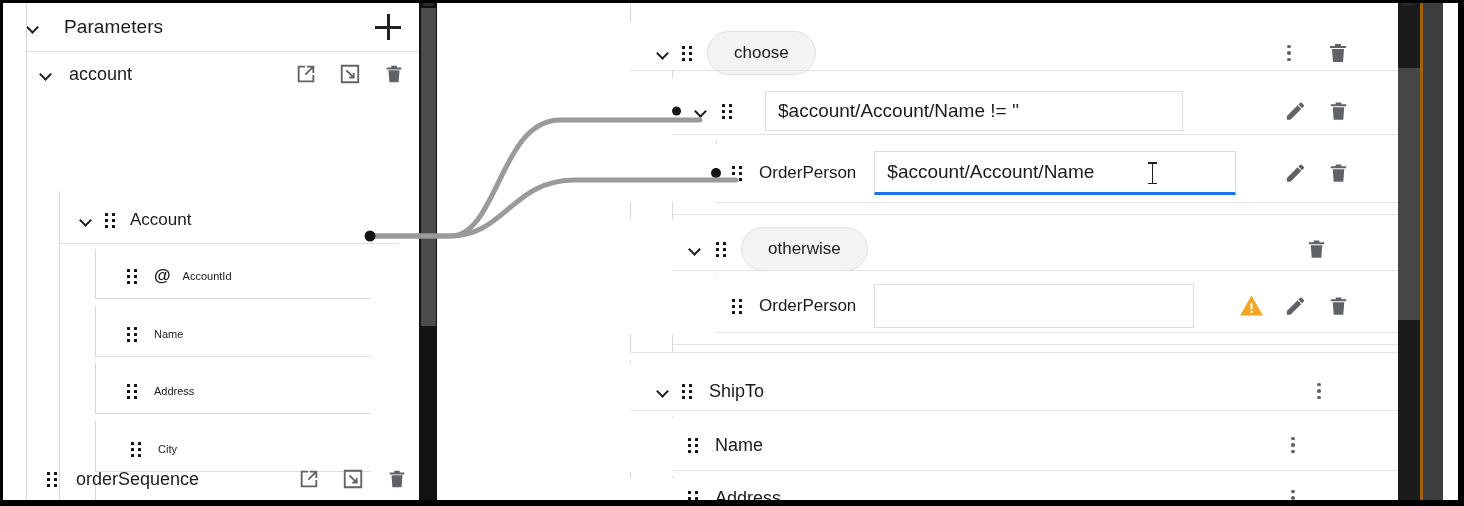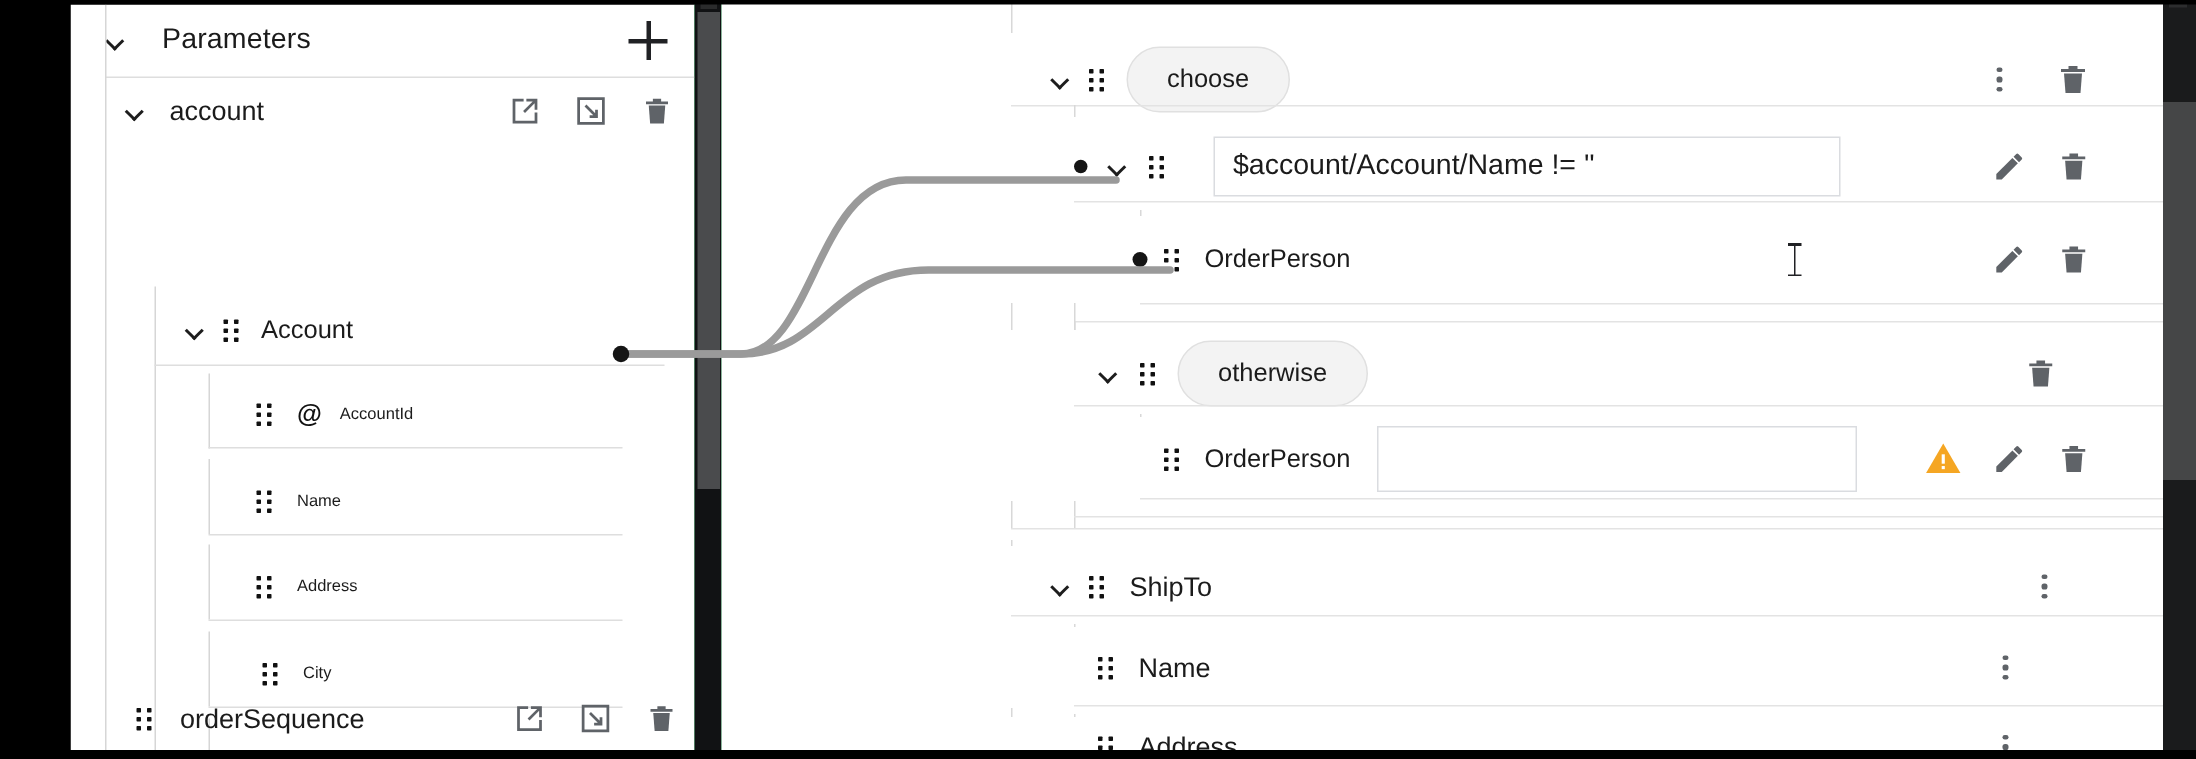--- a/index.html
+++ b/index.html
@@ -3,21 +3,21 @@
 <meta charset="utf-8">
 <style>
   * { box-sizing: border-box; margin:0; padding:0; }
   html,body { background:#000; }
   body {
     width:1464px; height:506px;
     font-family:"Liberation Sans", sans-serif;
     overflow:hidden;
     position:relative;
   }
-  .stage { position:absolute; inset:0; background:#22c55e;margin-left:44px; }
+  .stage { position:absolute; inset:0; background:#a16207; }
 
   
   .dh { 
     width:11px; height:15px; flex:0 0 11px;
     display:grid; grid-template-columns:repeat(2,3px); grid-template-rows:repeat(3,3px);
     gap:3px 4px; align-content:center;
   }
   .dh i { display:block; width:3px; height:3px; background:#111; border-radius:.5px; }
   .chev { width:14px; height:14px; flex:0 0 14px; position:relative; }
   .chev::before{
@@ -357,20 +357,21 @@
         <span style="position:absolute;left:131px;top:50%;transform:translateY(-50%);width:10px;height:10px;border-radius:50%;background:#151515;"></span>
         <span class="dh" style="margin-right:16px;">
             <i></i>
             <i></i>
             <i></i>
             <i></i>
             <i></i>
             <i></i>
           </span>
         <span class="flbl">OrderPerson</span>
+        <span class="fld focused" style="width:362px; margin-left:18px; height:44px;">$account/Account/Name</span>
         <span class="caret" style="left:572px; top:50%; margin-top:-11px;"></span>
         <span style="position:absolute;right:48px;top:50%;transform:translateY(-50%);display:flex;align-items:center;gap:20px;">
           <span>
             <svg class="ic" width="23" height="23" viewBox="0 0 24 24">
               <path d="M3 17.2V21h3.8L18 9.8 14.2 6 3 17.2Z" fill="#5f6368"></path>
               <path d="M20.7 7.1a1 1 0 0 0 0-1.4l-2.4-2.4a1 1 0 0 0-1.4 0L15 5.2 18.8 9l1.9-1.9Z" fill="#5f6368"></path>
             </svg>
           </span>
           <span>
             <svg class="ic" width="23" height="23" viewBox="0 0 24 24">

